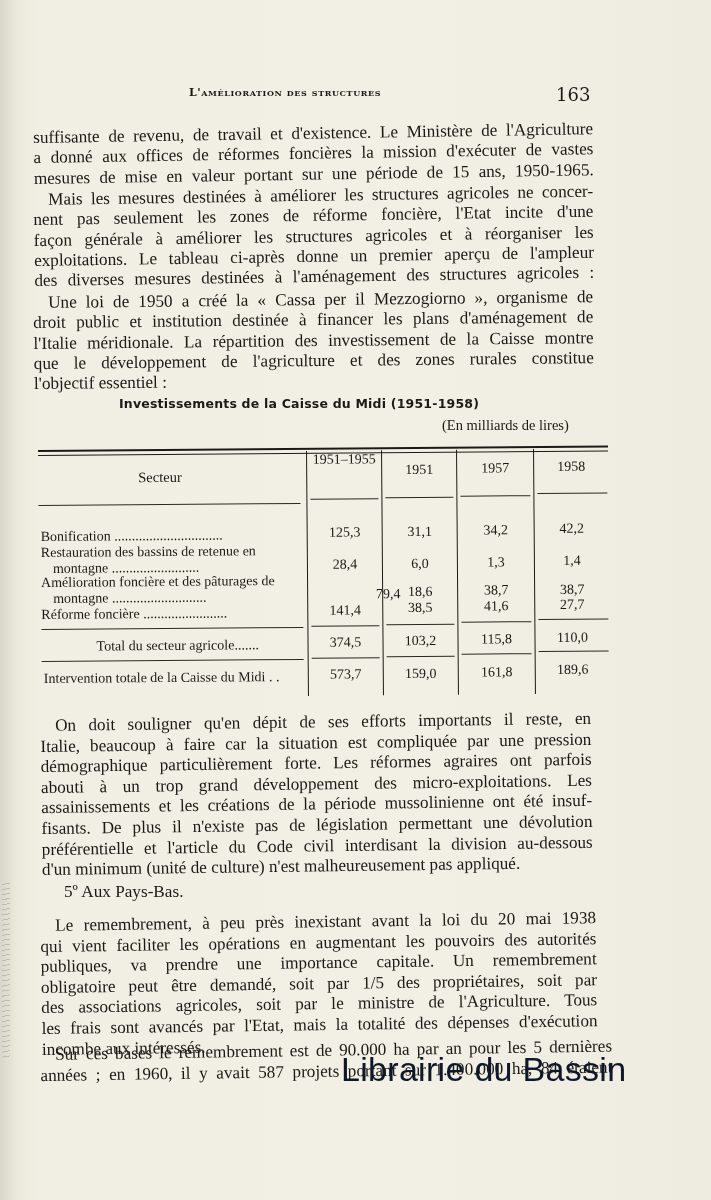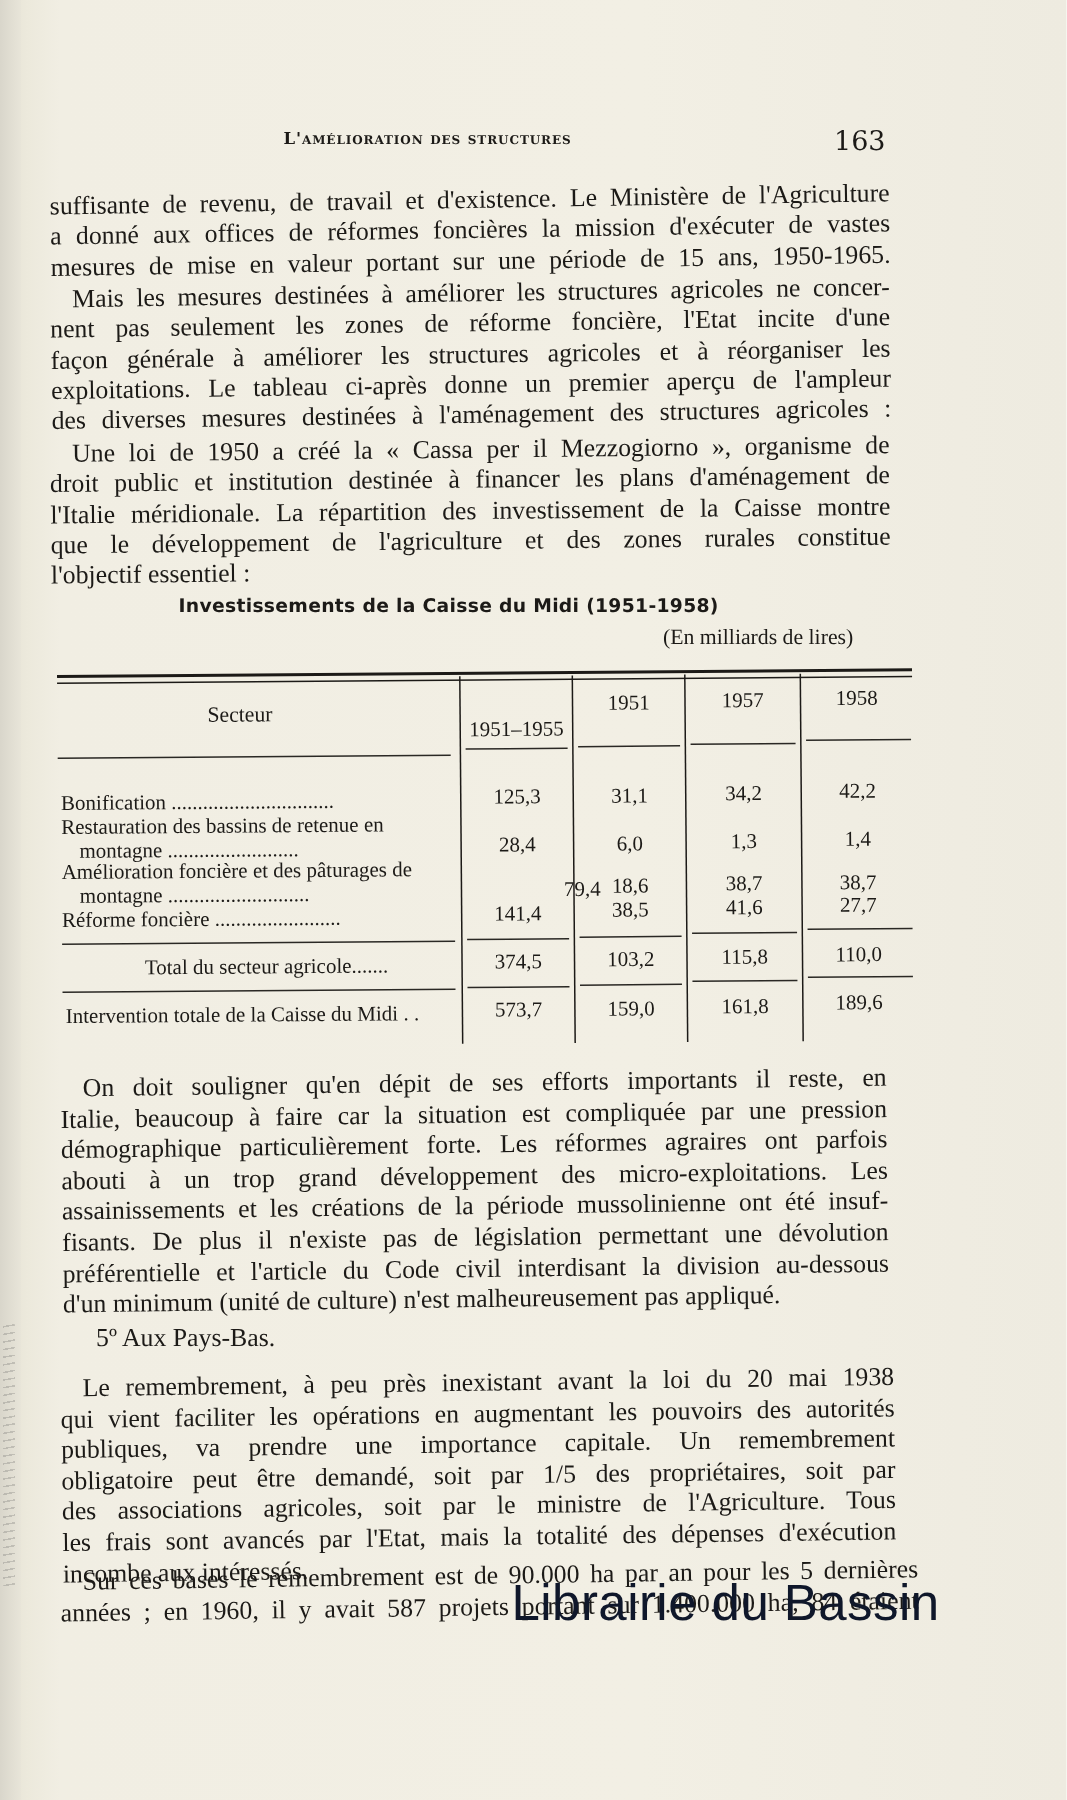--- a/index.html
+++ b/index.html
@@ -99,21 +99,21 @@
 <div class="table">
   <div class="rule-double" style="top:2px;"></div>
   <div class="rule-double" style="top:7px; border-top-width:1px;"></div>
 
   <div class="vline" style="left:268px; top:5px; height:245px;"></div>
   <div class="vline" style="left:343px; top:5px; height:245px;"></div>
   <div class="vline" style="left:418px; top:5px; height:245px;"></div>
   <div class="vline" style="left:495px; top:5px; height:245px;"></div>
 
   <div class="cell" style="left:100px; top:22px; font-size:14.5px;">Secteur</div>
-  <div class="cell num" style="left:270px; top:34px;">1951–1955</div>
+  <div class="cell num" style="left:270px; top:6px;">1951–1955</div>
   <div class="cell num" style="left:345px; top:17px;">1951</div>
   <div class="cell num" style="left:421px; top:16px;">1957</div>
   <div class="cell num" style="left:497px; top:15px;">1958</div>
 
   <div class="rule-thin" style="left:0; width:262px; top:57px;"></div>
   <div class="rule-thin" style="left:272px; width:68px; top:53px;"></div>
   <div class="rule-thin" style="left:347px; width:68px; top:52px;"></div>
   <div class="rule-thin" style="left:422px; width:70px; top:51px;"></div>
   <div class="rule-thin" style="left:499px; width:70px; top:49px;"></div>
 

